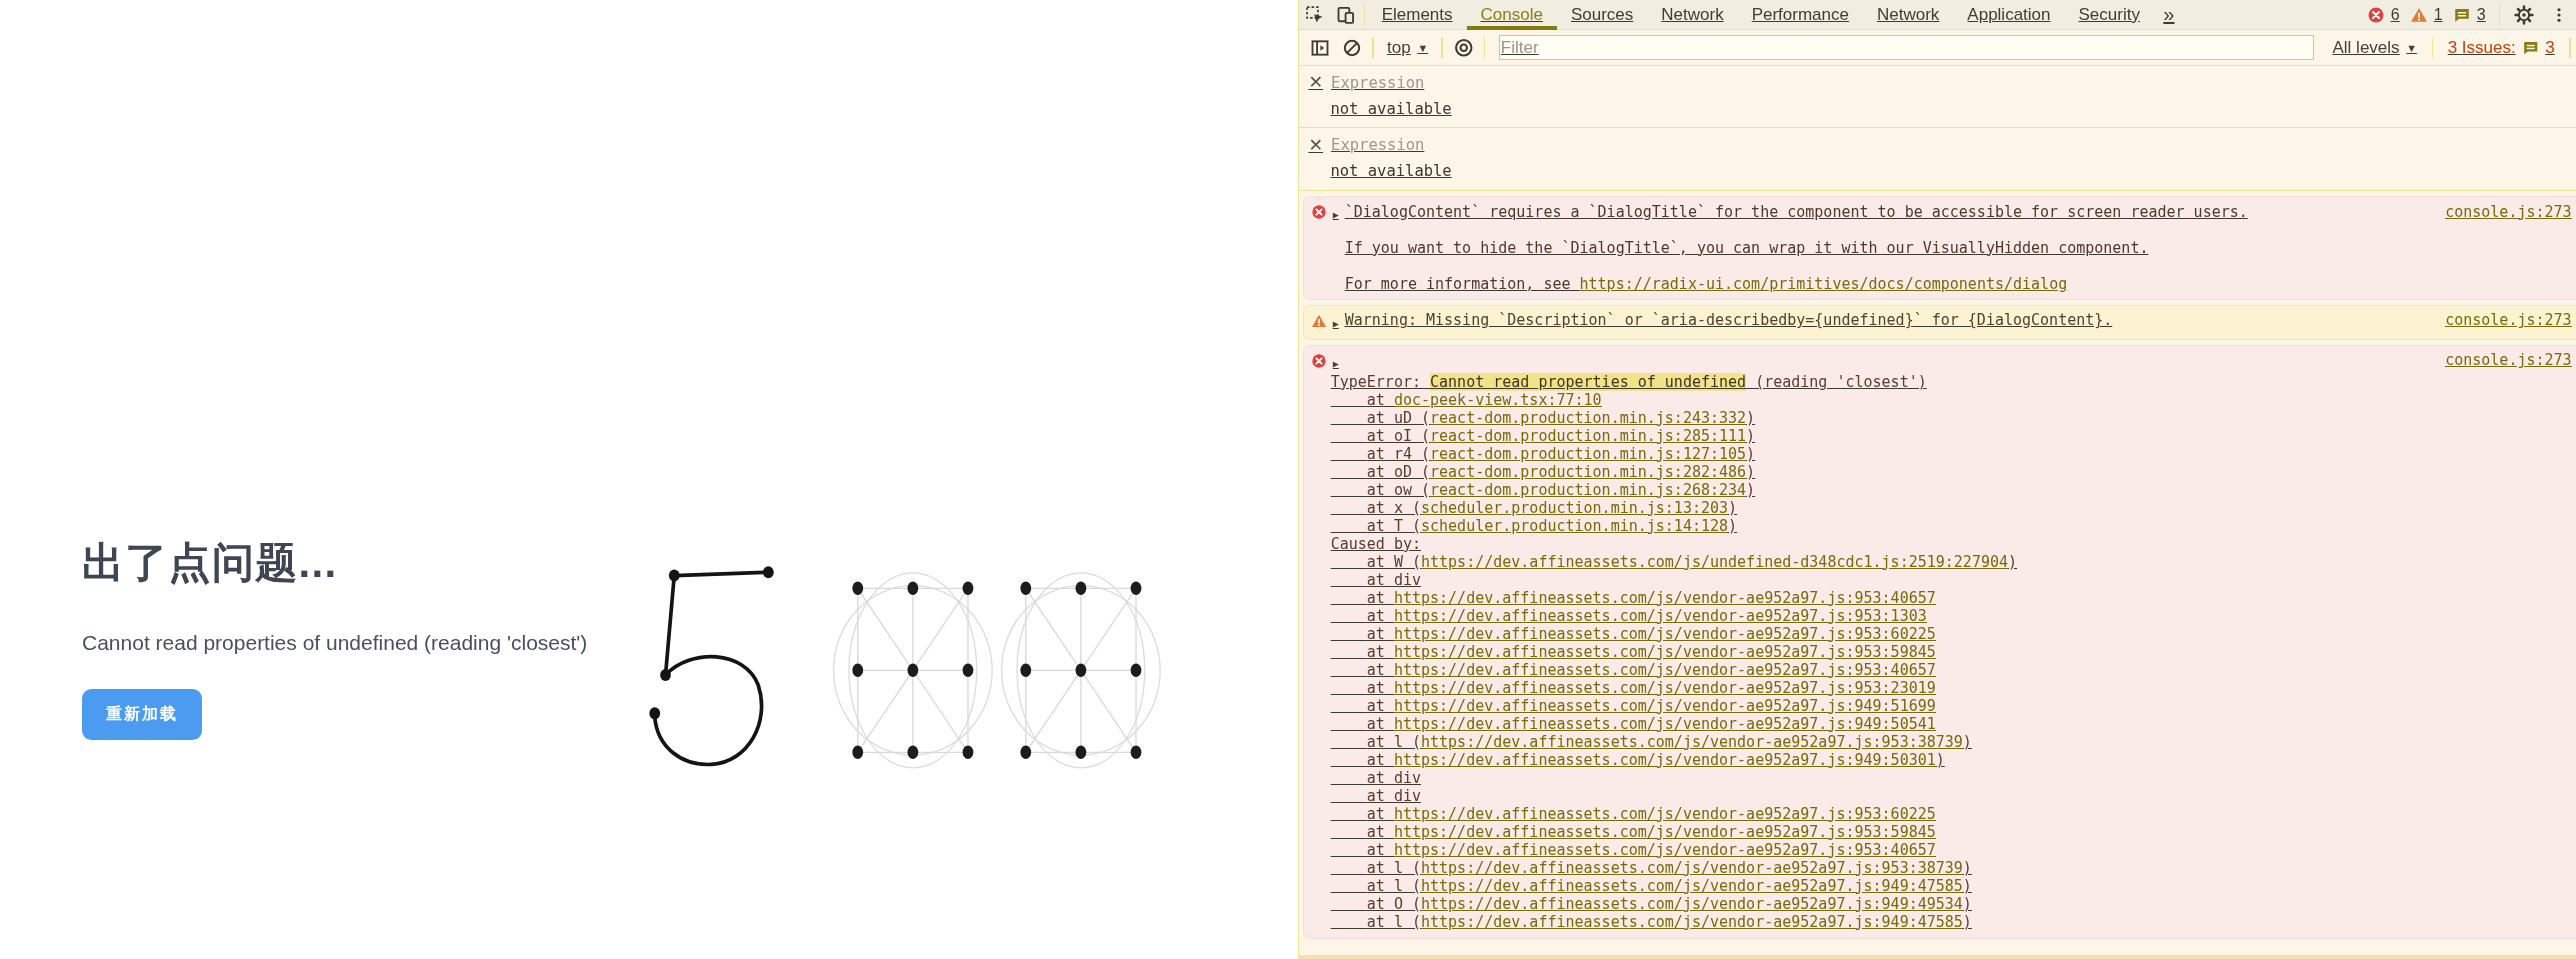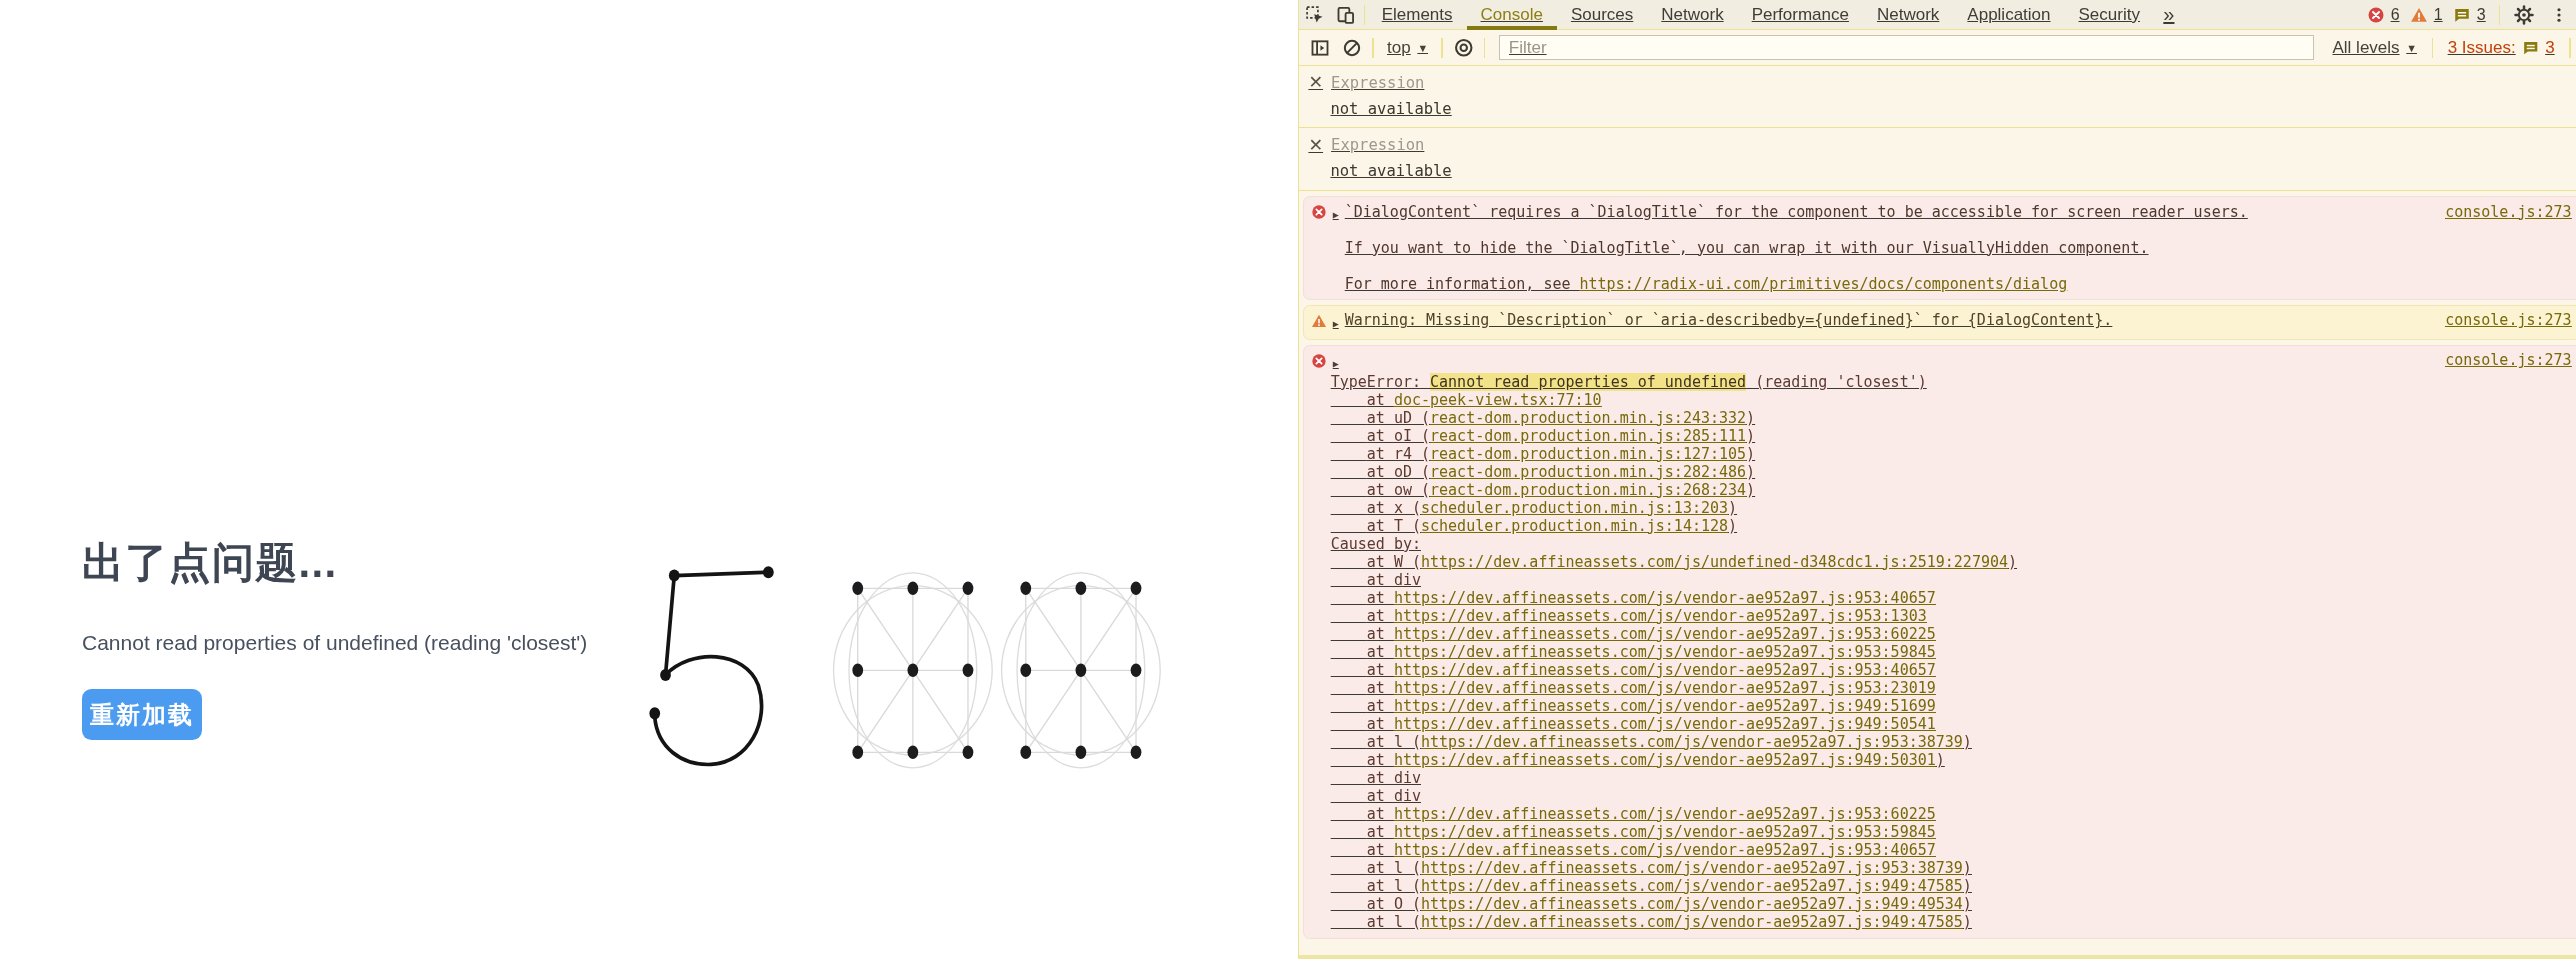--- a/index.html
+++ b/index.html
@@ -5,21 +5,21 @@
   * { margin:0; padding:0; box-sizing:border-box; }
   html,body { width:2576px; height:959px; overflow:hidden; background:#fff;
     font-family:"Liberation Sans", sans-serif; }
 
   
   .left-pane { position:absolute; left:0; top:0; width:1262px; height:959px; background:#ffffff; }
   .err-title { position:absolute; left:82px; top:535px; font-size:42px; font-weight:800;
     color:#3f4653; letter-spacing:1.3px; }
   .err-msg { position:absolute; left:82px; top:631px; font-size:21px; color:#47505e; }
   .reload-btn { position:absolute; left:82px; top:689px; width:120px; height:51px;
-    background:#4b9cf1; border:none; border-radius:9.4px; color:#fff; font-size:24px;
+    background:#4b9cf1; border:none; border-radius:9.4px; color:#fff; font-size:16px;
     font-weight:700; letter-spacing:2px; cursor:pointer; font-family:"Liberation Sans",sans-serif; }
   .graphic-500 { position:absolute; left:644px; top:564px; }
 
   
   .devtools { position:absolute; left:1298px; top:0; width:1314px; height:959px;
     background:#fbf6e7; border-left:1.3px solid #ede294; display:flex; flex-direction:column;
     color:#3c3a31;text-decoration:underline; }
 
   
   .tabbar { height:30px; background:#f1ede1; border-bottom:1.3px solid #ede294;
@@ -35,21 +35,21 @@
   .badge-num { font-size:16px; color:#3c3a31; margin-right:5.4px; }
   .win-btn { width:30px; height:27px; display:flex; align-items:center; justify-content:center; font-size:19px; color:#3e3b33; cursor:pointer; }
 
   
   .toolbar { height:36px; border-bottom:1.3px solid #ede294; display:flex; align-items:center;
     padding:0 6.7px; gap:4px; flex:0 0 auto; }
   .tool-icon { width:28px; height:28px; display:flex; align-items:center; justify-content:center; cursor:pointer; }
   .ctx-select { display:flex; align-items:center; gap:6.7px; font-size:17px; color:#45423a; padding:0 6.7px; cursor:pointer; }
   .caret { font-size:10.8px; color:#45423a; }
   .filter-input { flex:1; height:25.6px; margin:0 6.7px; border:1.3px solid #c8c2af; border-radius:0;
-    background:#fffdf4; font-size:17px; padding:0 9px; color:#3b82f6; font-family:"Liberation Sans",sans-serif; }
+    background:#fffdf4; font-size:17px; padding:0 1px; color:#3b82f6; font-family:"Liberation Sans",sans-serif; }
   .filter-input::placeholder { color:#9a9587; }
   .levels { display:flex; align-items:center; gap:6.7px; font-size:17px; color:#45423a; padding:0 8px; cursor:pointer; white-space:nowrap; }
   .issues { display:flex; align-items:center; gap:6px; font-size:17px; color:#c2410c; padding:0 8px; cursor:pointer; white-space:nowrap; }
 
   
   .live-expr { border-bottom:1.3px solid #ede294; padding:8px 9.4px 9.4px 9.4px; flex:0 0 auto; }
   .le-row1 { display:flex; align-items:center; gap:8px; }
   .le-x { font-size:17.5px; color:#55524a; cursor:pointer; line-height:1; }
   .le-label { font-family:"DejaVu Sans Mono",monospace; font-size:15.5px; color:#9c9890; }
   .le-value { font-family:"DejaVu Sans Mono",monospace; font-size:15.5px; color:#3a382f; margin:8px 0 0 22px; }

